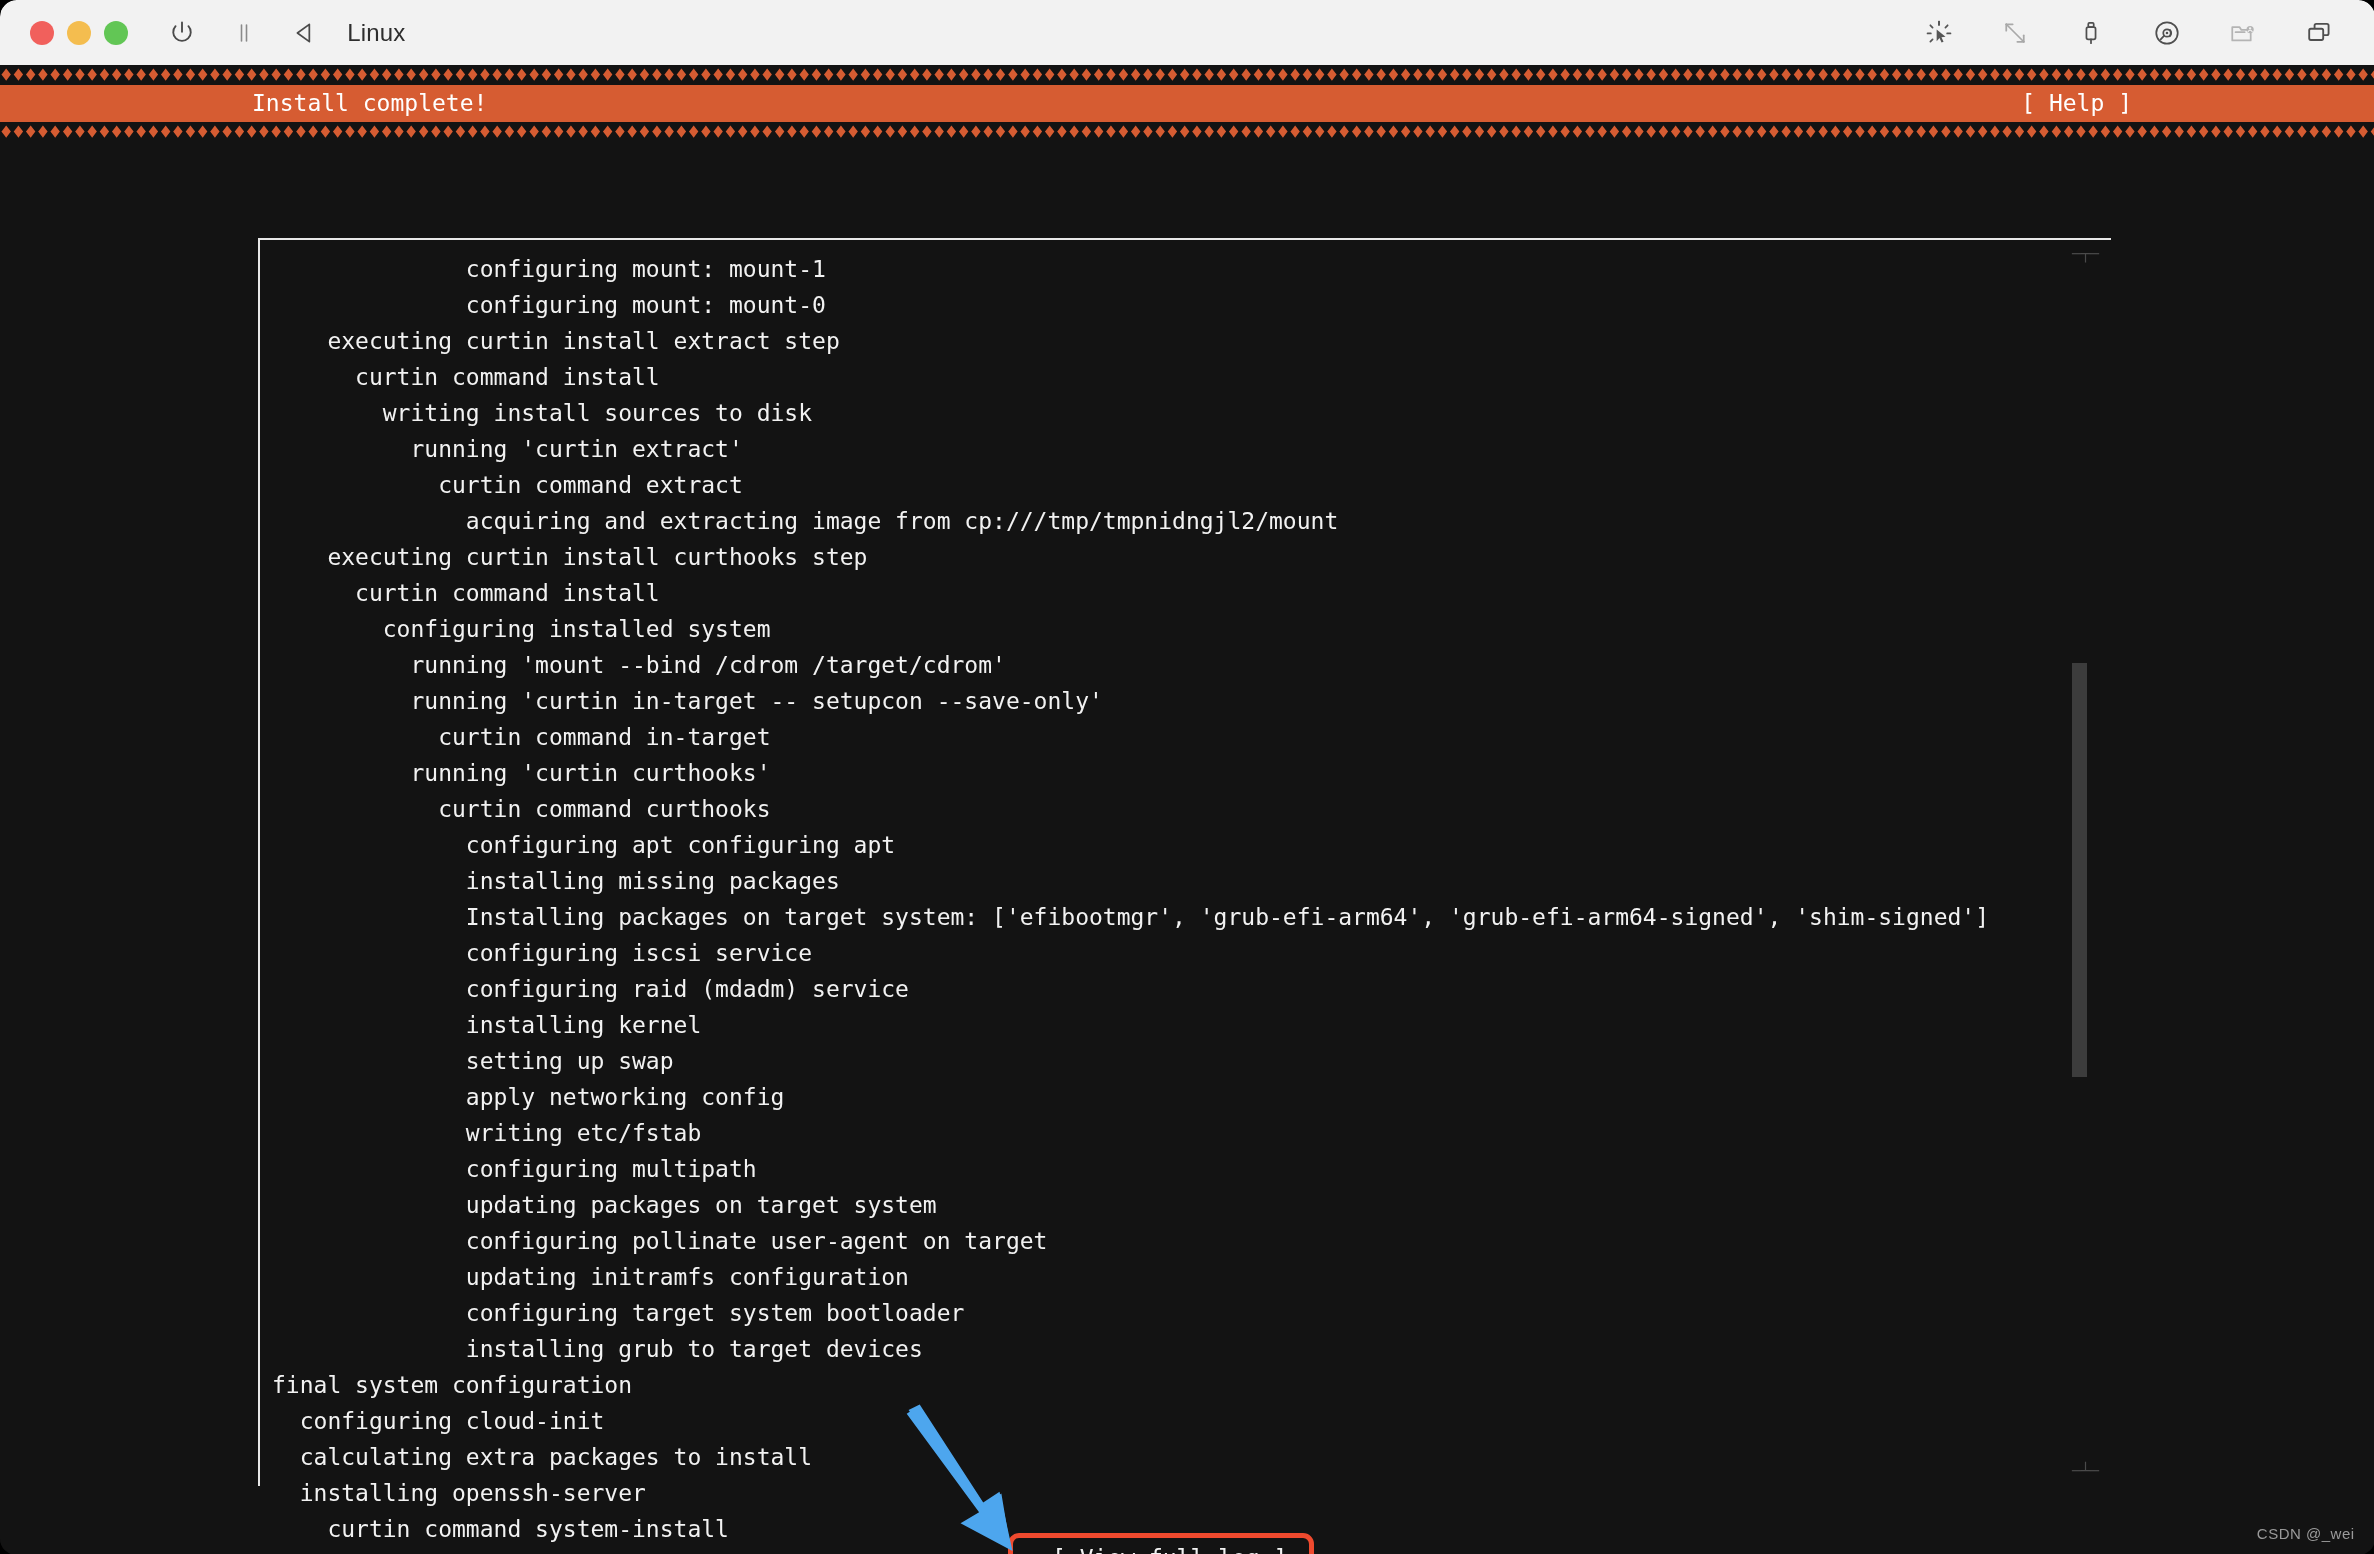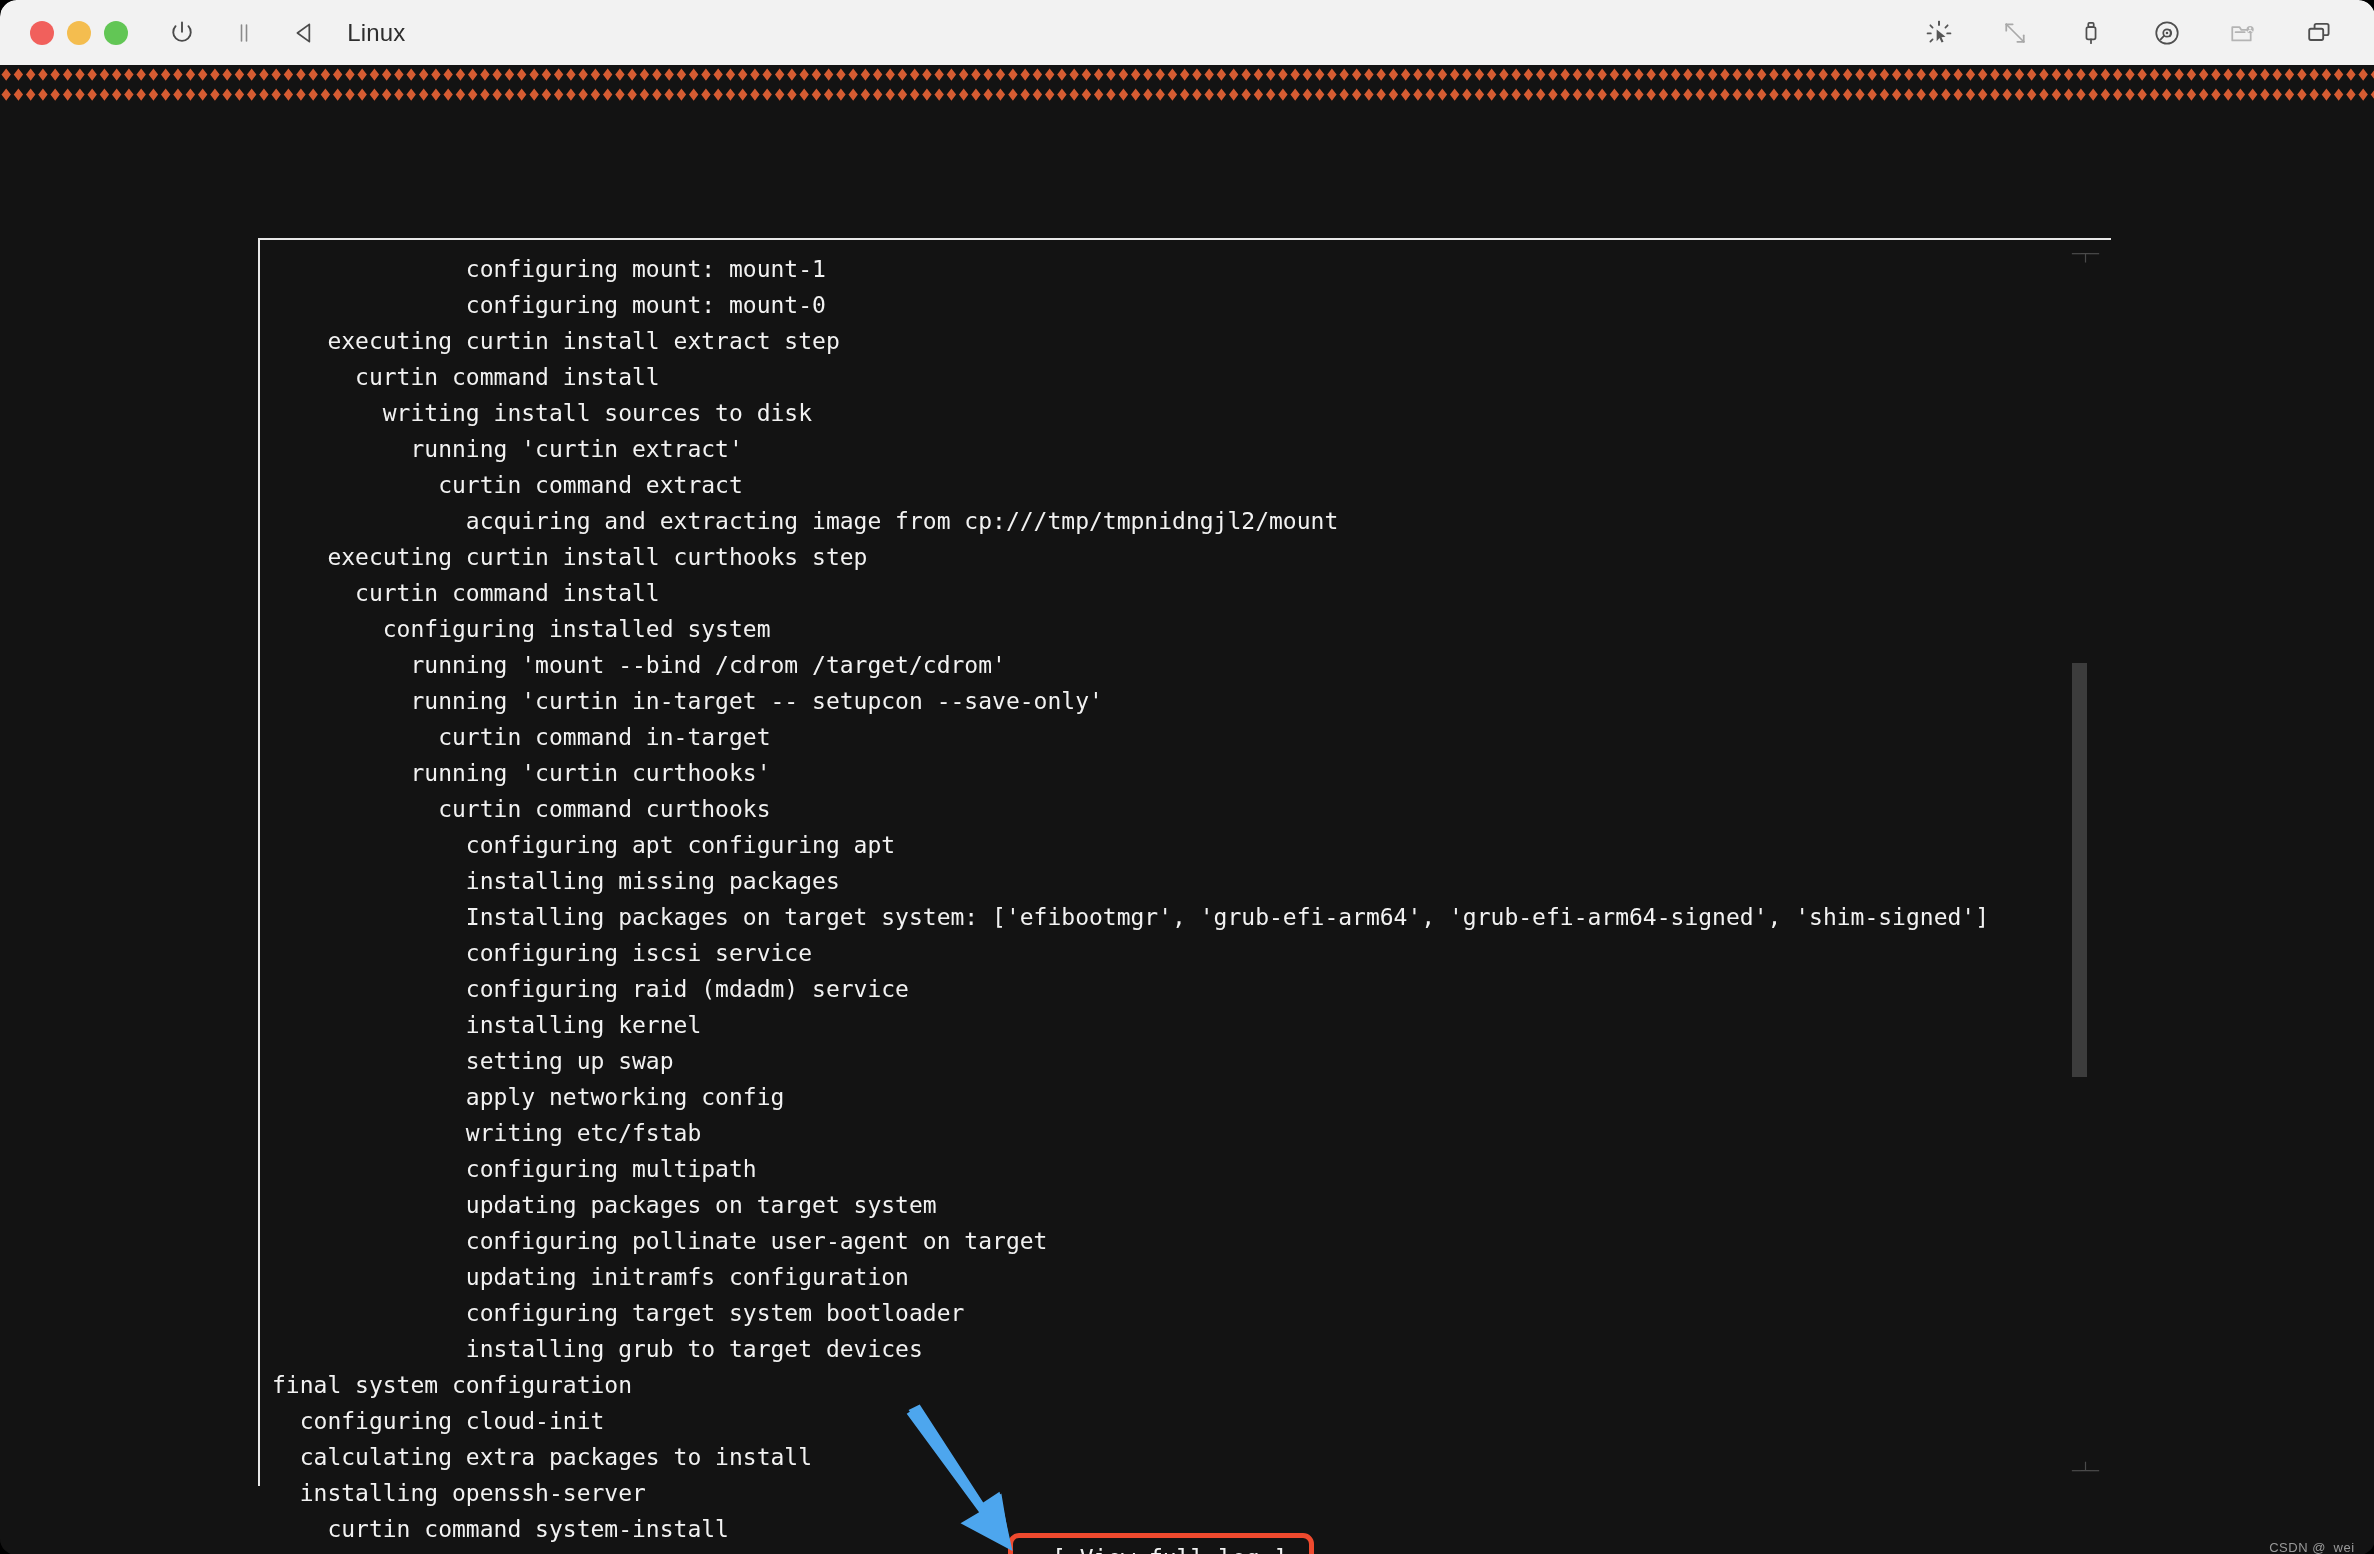--- a/index.html
+++ b/index.html
@@ -199,23 +199,23 @@
     left: 890px;
     top: 1317px;
     width: 297px;
     height: 186px;
     pointer-events: none;
   }
 
   #watermark {
     position: absolute;
     right: 20.4px;
-    bottom: 0;
+    bottom: 13px;
     color: #9a9a9a;
-    font-size: 13px;
+    font-size: 15px;
     font-family: "Liberation Sans", sans-serif;
     letter-spacing: 0.5px;
   }
 </style>
 </head>
 <body>
 
 <div id="window">
 
   <div id="titlebar">
@@ -301,20 +301,24 @@
           <rect x="3.6" y="8.4" width="12" height="9.6" rx="1.4" fill="#f2f2f2"></rect>
         </svg>
       </span>
     </div>
   </div>
 
   <div id="screen">
 
     <div class="band" id="band-top">♦♦♦♦♦♦♦♦♦♦♦♦♦♦♦♦♦♦♦♦♦♦♦♦♦♦♦♦♦♦♦♦♦♦♦♦♦♦♦♦♦♦♦♦♦♦♦♦♦♦♦♦♦♦♦♦♦♦♦♦♦♦♦♦♦♦♦♦♦♦♦♦♦♦♦♦♦♦♦♦♦♦♦♦♦♦♦♦♦♦♦♦♦♦♦♦♦♦♦♦♦♦♦♦♦♦♦♦♦♦♦♦♦♦♦♦♦♦♦♦♦♦♦♦♦♦♦♦♦♦♦♦♦♦♦♦♦♦♦♦♦♦♦♦♦♦♦♦♦♦♦♦♦♦♦♦♦♦♦♦♦♦♦♦♦♦♦♦♦♦♦♦♦♦♦♦♦♦♦♦♦♦♦♦♦♦♦♦♦♦♦♦♦♦♦♦♦♦♦♦♦♦♦♦♦♦♦♦♦♦♦♦♦♦♦♦♦♦♦♦♦♦♦♦♦♦♦♦♦♦♦♦♦♦♦♦♦♦♦♦</div>
 
+    <div id="header-bar">
+      <span id="header-title">Install complete!</span>
+      <span id="header-help">[ Help ]</span>
+    </div>
 
     <div class="band" id="band-bottom">♦♦♦♦♦♦♦♦♦♦♦♦♦♦♦♦♦♦♦♦♦♦♦♦♦♦♦♦♦♦♦♦♦♦♦♦♦♦♦♦♦♦♦♦♦♦♦♦♦♦♦♦♦♦♦♦♦♦♦♦♦♦♦♦♦♦♦♦♦♦♦♦♦♦♦♦♦♦♦♦♦♦♦♦♦♦♦♦♦♦♦♦♦♦♦♦♦♦♦♦♦♦♦♦♦♦♦♦♦♦♦♦♦♦♦♦♦♦♦♦♦♦♦♦♦♦♦♦♦♦♦♦♦♦♦♦♦♦♦♦♦♦♦♦♦♦♦♦♦♦♦♦♦♦♦♦♦♦♦♦♦♦♦♦♦♦♦♦♦♦♦♦♦♦♦♦♦♦♦♦♦♦♦♦♦♦♦♦♦♦♦♦♦♦♦♦♦♦♦♦♦♦♦♦♦♦♦♦♦♦♦♦♦♦♦♦♦♦♦♦♦♦♦♦♦♦♦♦♦♦♦♦♦♦♦♦♦♦♦♦</div>
 
     <div id="log-panel">
       <pre id="log-text">              configuring mount: mount-1
               configuring mount: mount-0
     executing curtin install extract step
       curtin command install
         writing install sources to disk
           running 'curtin extract'

